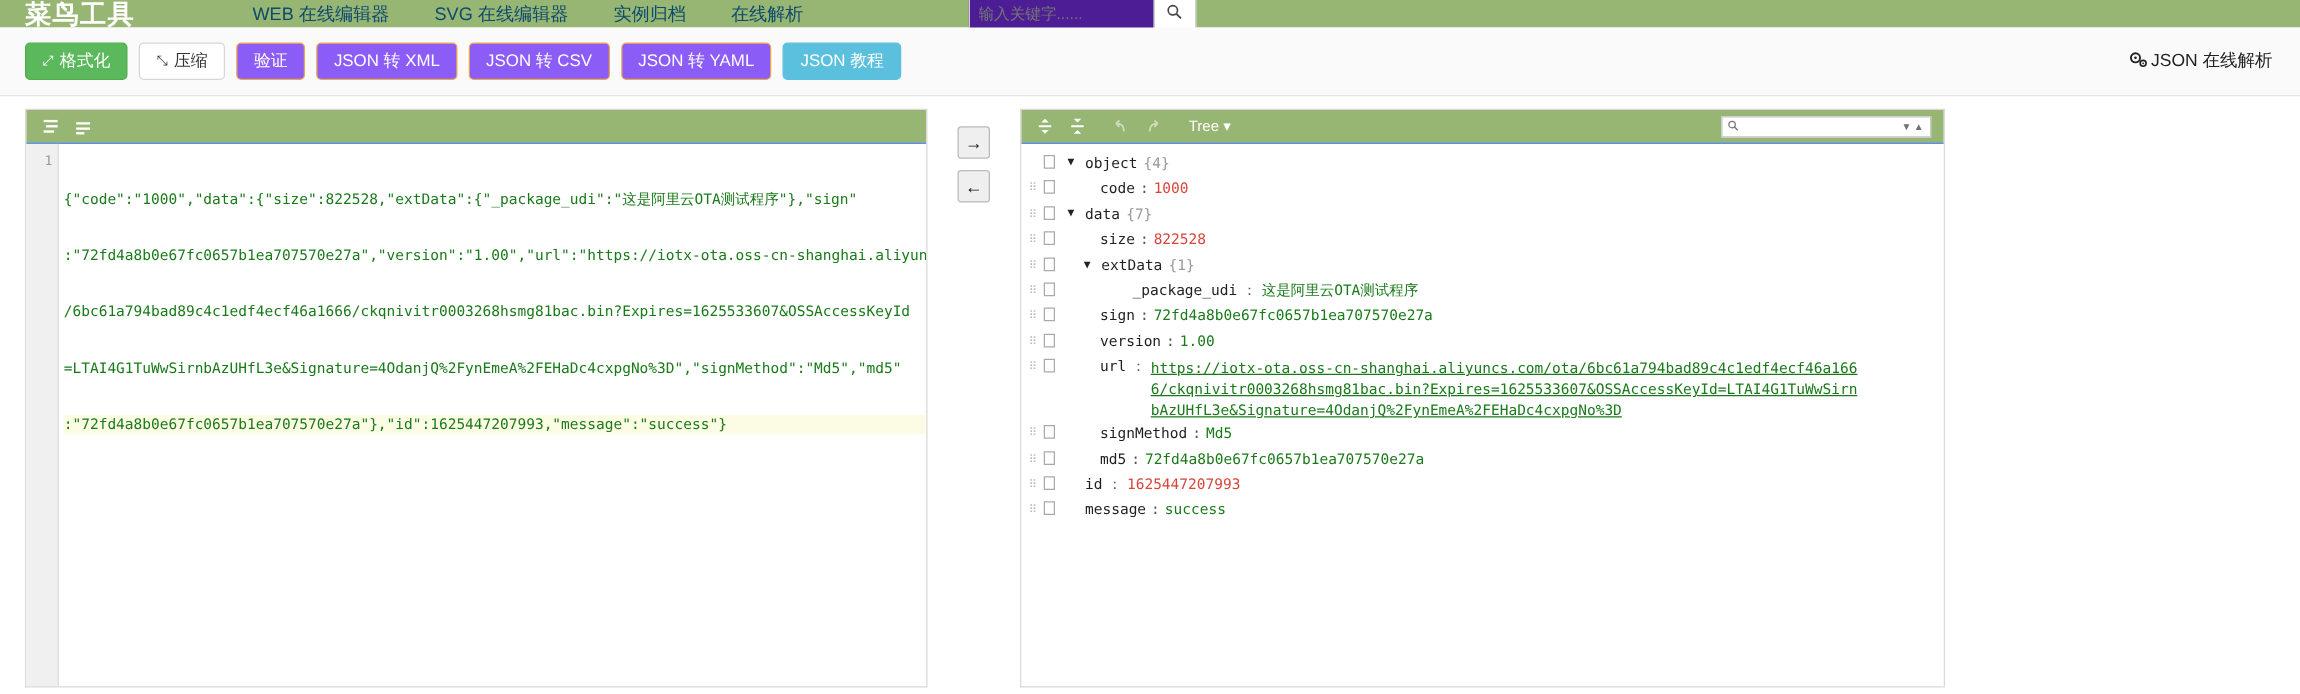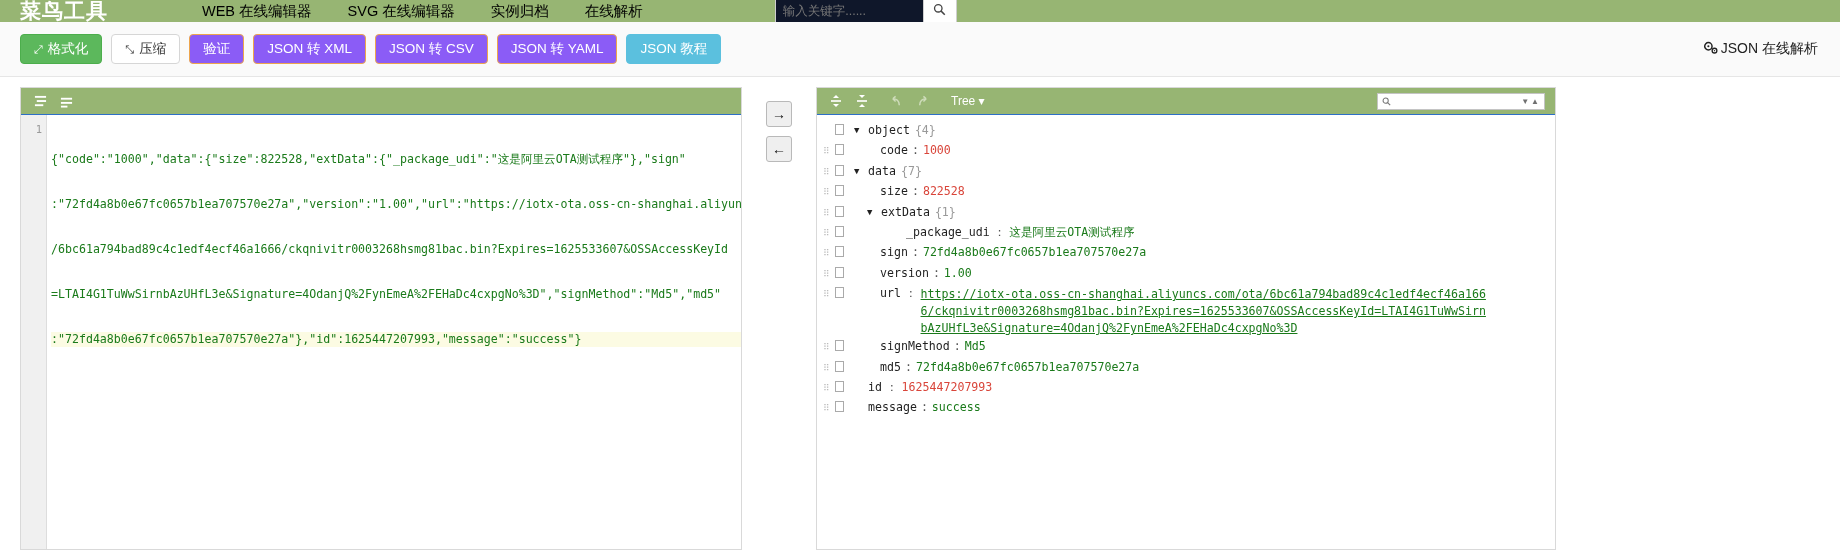--- a/index.html
+++ b/index.html
@@ -25,37 +25,37 @@
   .brand {
     color: #ffffff;
     font-size: 21px;
     font-weight: bold;
     letter-spacing: 1px;
     padding: 0 8px;
     white-space: nowrap;
   }
   .nav-links { display: flex; align-items: center; margin-left: 22px; }
   .nav-link {
-    color: #000000;
+    color: #0c4a6e;
     font-size: 14.5px;
     padding: 0 18px;
     white-space: nowrap;
     cursor: pointer;
   }
   .search-wrap {
     display: flex;
     align-items: center;
     margin-left: 68px;
   }
   .search-input {
     width: 148px;
     height: 25px;
     border: 1px solid #cfcfcf;
     border-right: none;
-    background: #0f172a;
+    background: #4c1d95;
     font-size: 12.5px;
     color: #8a8a8a;
     padding: 0 7px;
     outline: none;
     font-family: "Liberation Sans", sans-serif;
   }
   .search-btn {
     width: 34px;
     height: 25px;
     background: #ffffff;

